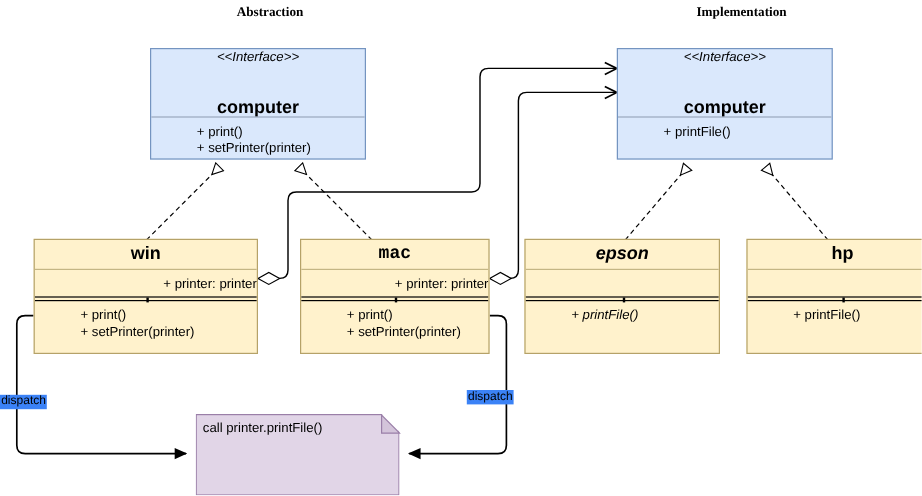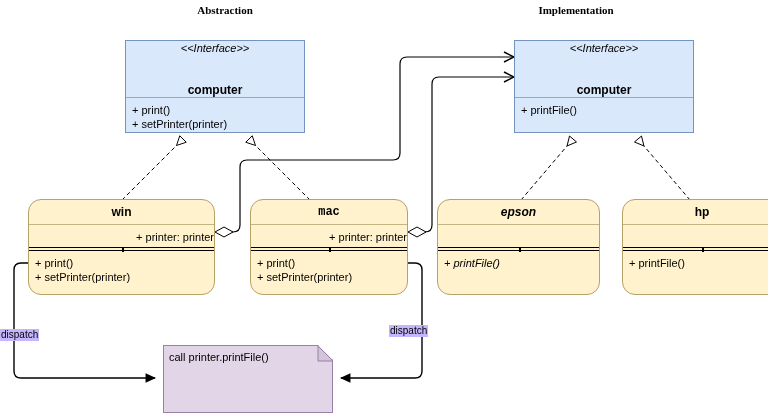--- a/index.html
+++ b/index.html
@@ -37,41 +37,40 @@
     border: 1px solid #8a8a8a;
     overflow: hidden;
   }
   .umlbox.iface {
     background: #dae8fc;
     border-color: #7494c0;
   }
   .umlbox.cls {
     background: #fff2cc;
     border-color: #b5a268;
-    border-radius: 13px;
   }
   .sec {
     box-sizing: border-box;
     position: relative;
     gap: 28px;
   }
   .sec.hdr {
     text-align: center;
     display: flex;
     flex-direction: column;
     align-items: center;
     justify-content: center;
   }
   .stereo {
     font-size: 11px;
     font-style: italic;
     line-height: 14px;
   }
   .cname {
-    font-size: 12px;
+    font-size: 15px;
     font-weight: bold;
     line-height: 14px;
   }
   .divider-thin {
     border-top: 1px solid #9aa7bd;
   }
   .divider-thin.y {
     border-top-color: #c4b684;
     text-align: right;
   }
@@ -91,38 +90,39 @@
     background: #000;
   }
   .mem {
     font-size: 11px;
     line-height: 14px;
     padding-left: 6px;
     white-space: nowrap;
   }
   .memlist {
     padding-top: 5px;
+    padding-left: 32px;
   }
   .note {
     position: absolute;
     background: #e1d5e7;
     border: 1px solid #9a7fa8;
     box-sizing: border-box;
   }
   .note-text {
     font-size: 11px;
     line-height: 13px;
     padding: 5px 0 0 5px;
     white-space: nowrap;
   }
   .edge-label {
     position: absolute;
     font-size: 10px;
     line-height: 12px;
-    background: #c4b5fd;
+    background: #3b82f6;
     color: #000;
     white-space: nowrap;
     padding: 0 1px;
   }
 </style>
 </head>
 <body>
 
 <svg id="canvas" viewBox="0 0 768 413" xmlns="http://www.w3.org/2000/svg">
   <defs>
@@ -159,21 +159,21 @@
   <path d="M 408 232 L 417 227 L 426 232 L 417 237 z" fill="#ffffff" stroke="#000000" stroke-width="1"></path>
 
   
   <path d="M 28 263 L 21 263 Q 14 263 14 270 L 14 371 Q 14 378 21 378 L 155 378" fill="none" stroke="#000000" stroke-width="1.4" marker-end="url(#solidArrow)"></path>
 
   
   <path d="M 408 263 L 415 263 Q 422 263 422 270 L 422 371 Q 422 378 415 378 L 341 378" fill="none" stroke="#000000" stroke-width="1.4" marker-end="url(#solidArrow)"></path>
 </svg>
 
 <div class="grp-label" style="left:135px; top:4px; width:180px;">Abstraction</div>
-<div class="grp-label" style="left:486px; top:4px; width:180px;">Implementation</div>
+<div class="grp-label" style="left:528px; top:4px; width:180px;">Implementation</div>
 
 <div class="umlbox iface" style="left:125px; top:40px; width:180px; height:93px;">
   <div class="sec hdr" style="height:56px;">
     <div class="stereo">&lt;&lt;Interface&gt;&gt;</div>
     <div class="cname">computer</div>
   </div>
   <div class="sec divider-thin memlist">
     <div class="mem">+ print()</div>
     <div class="mem">+ setPrinter(printer)</div>
   </div>

